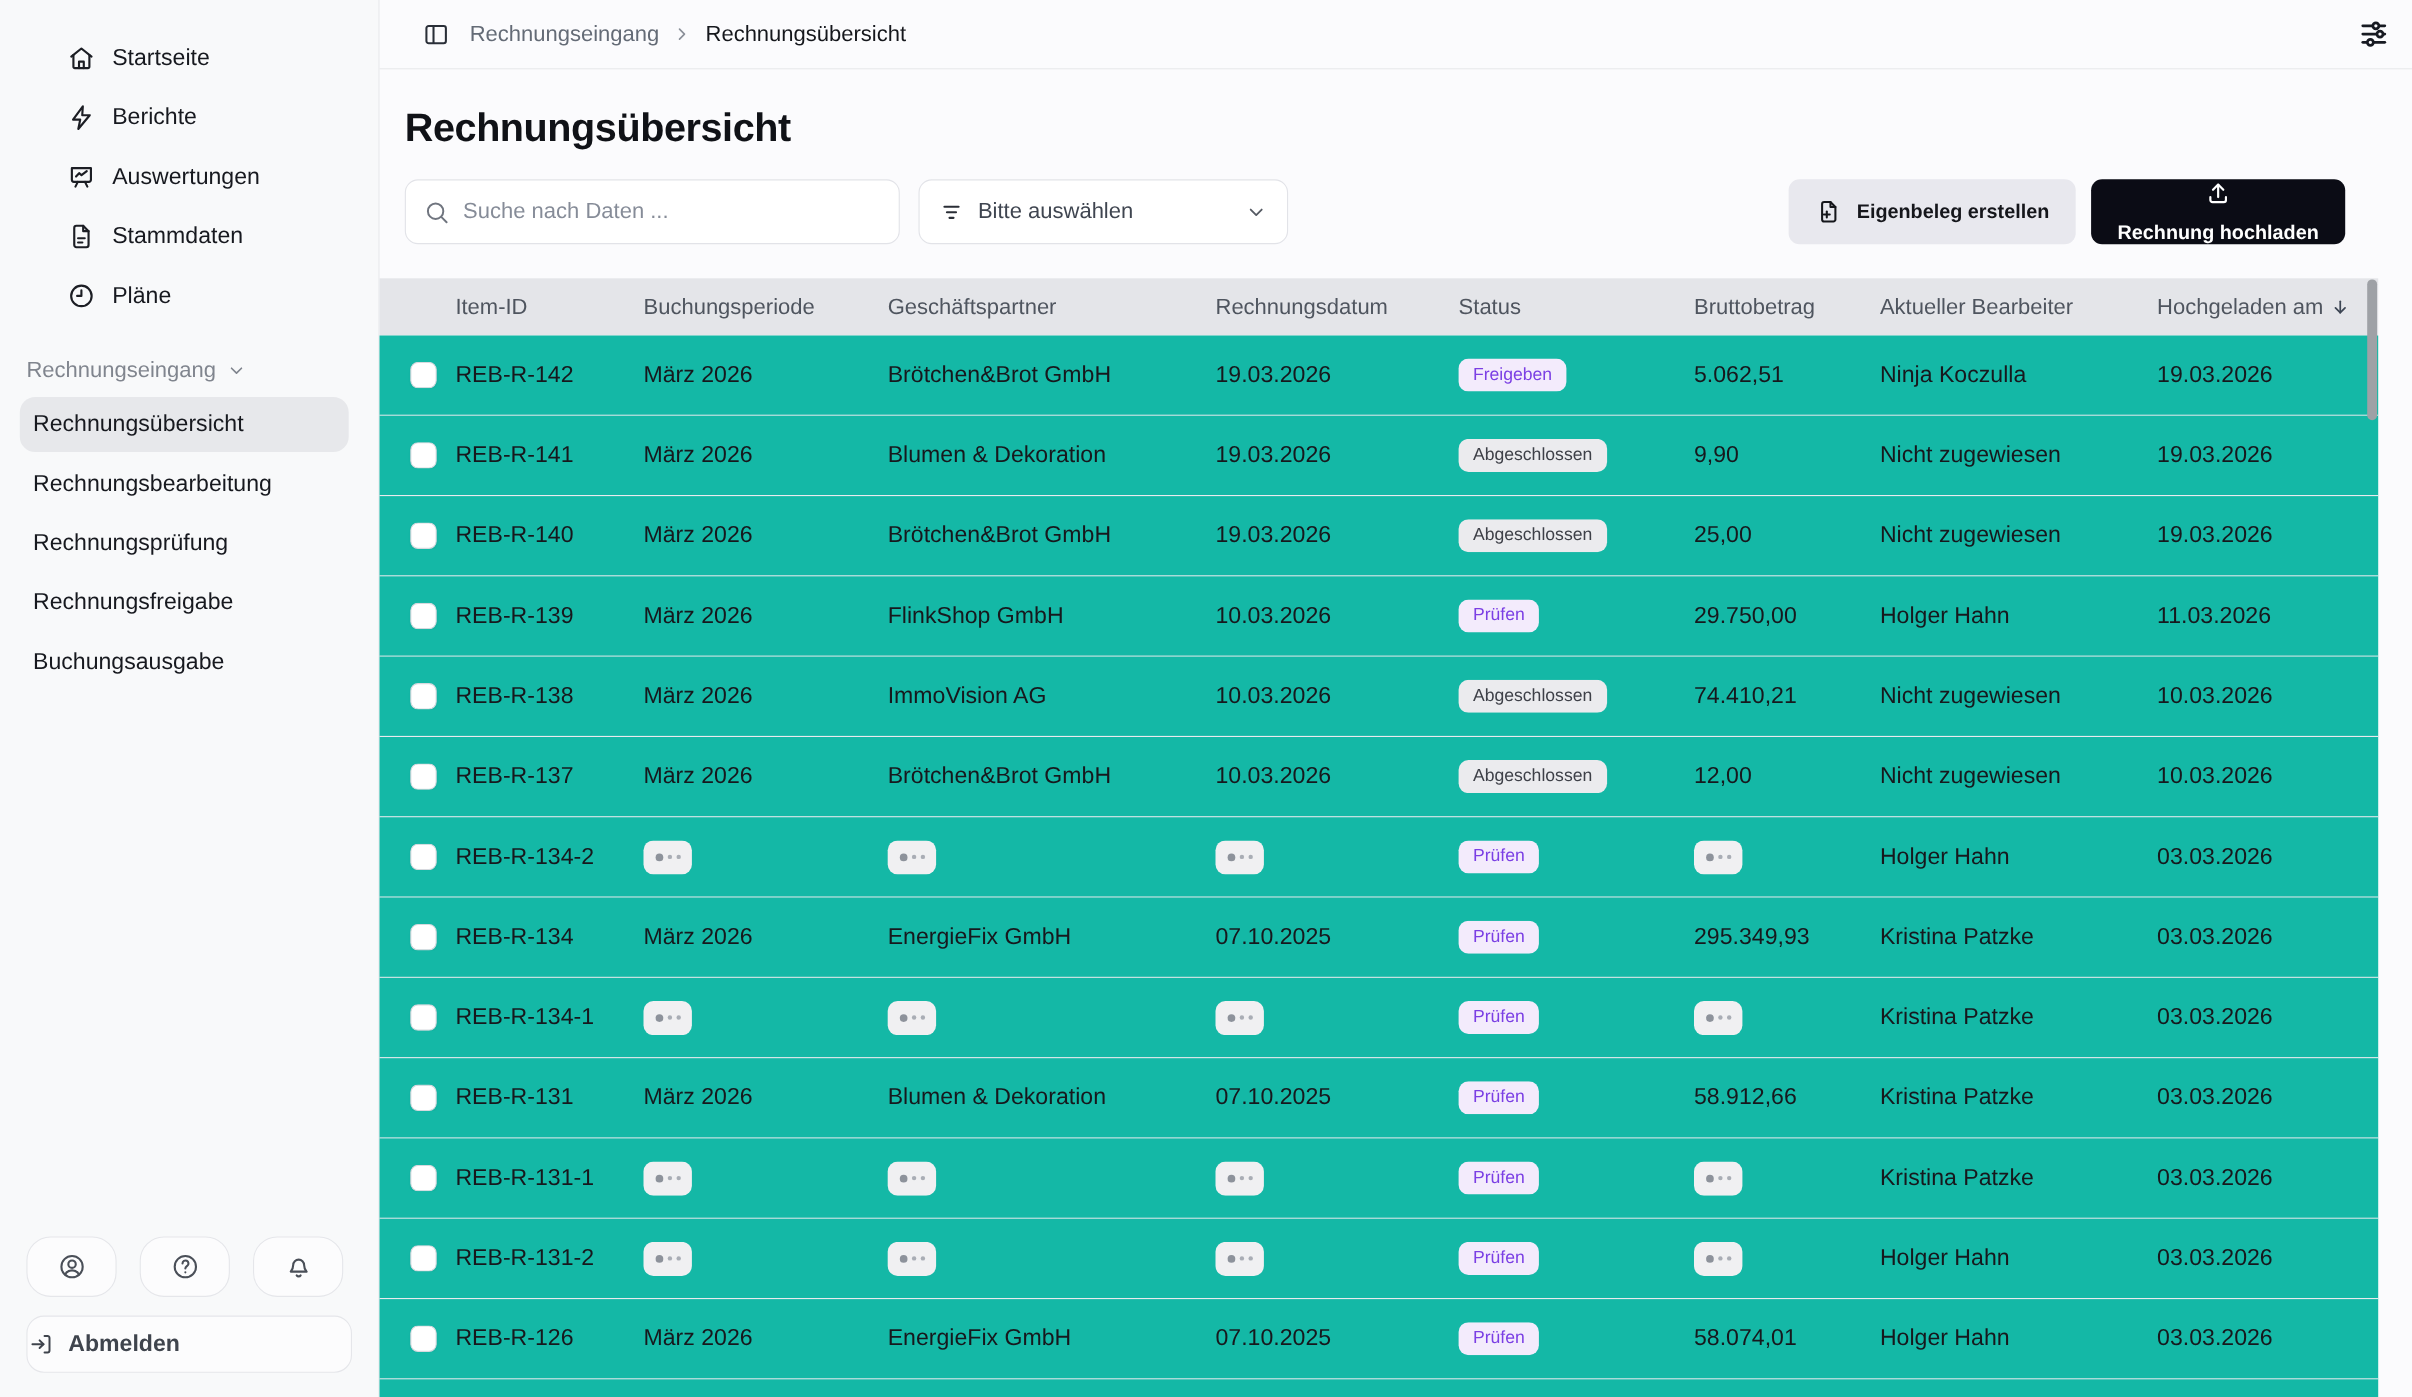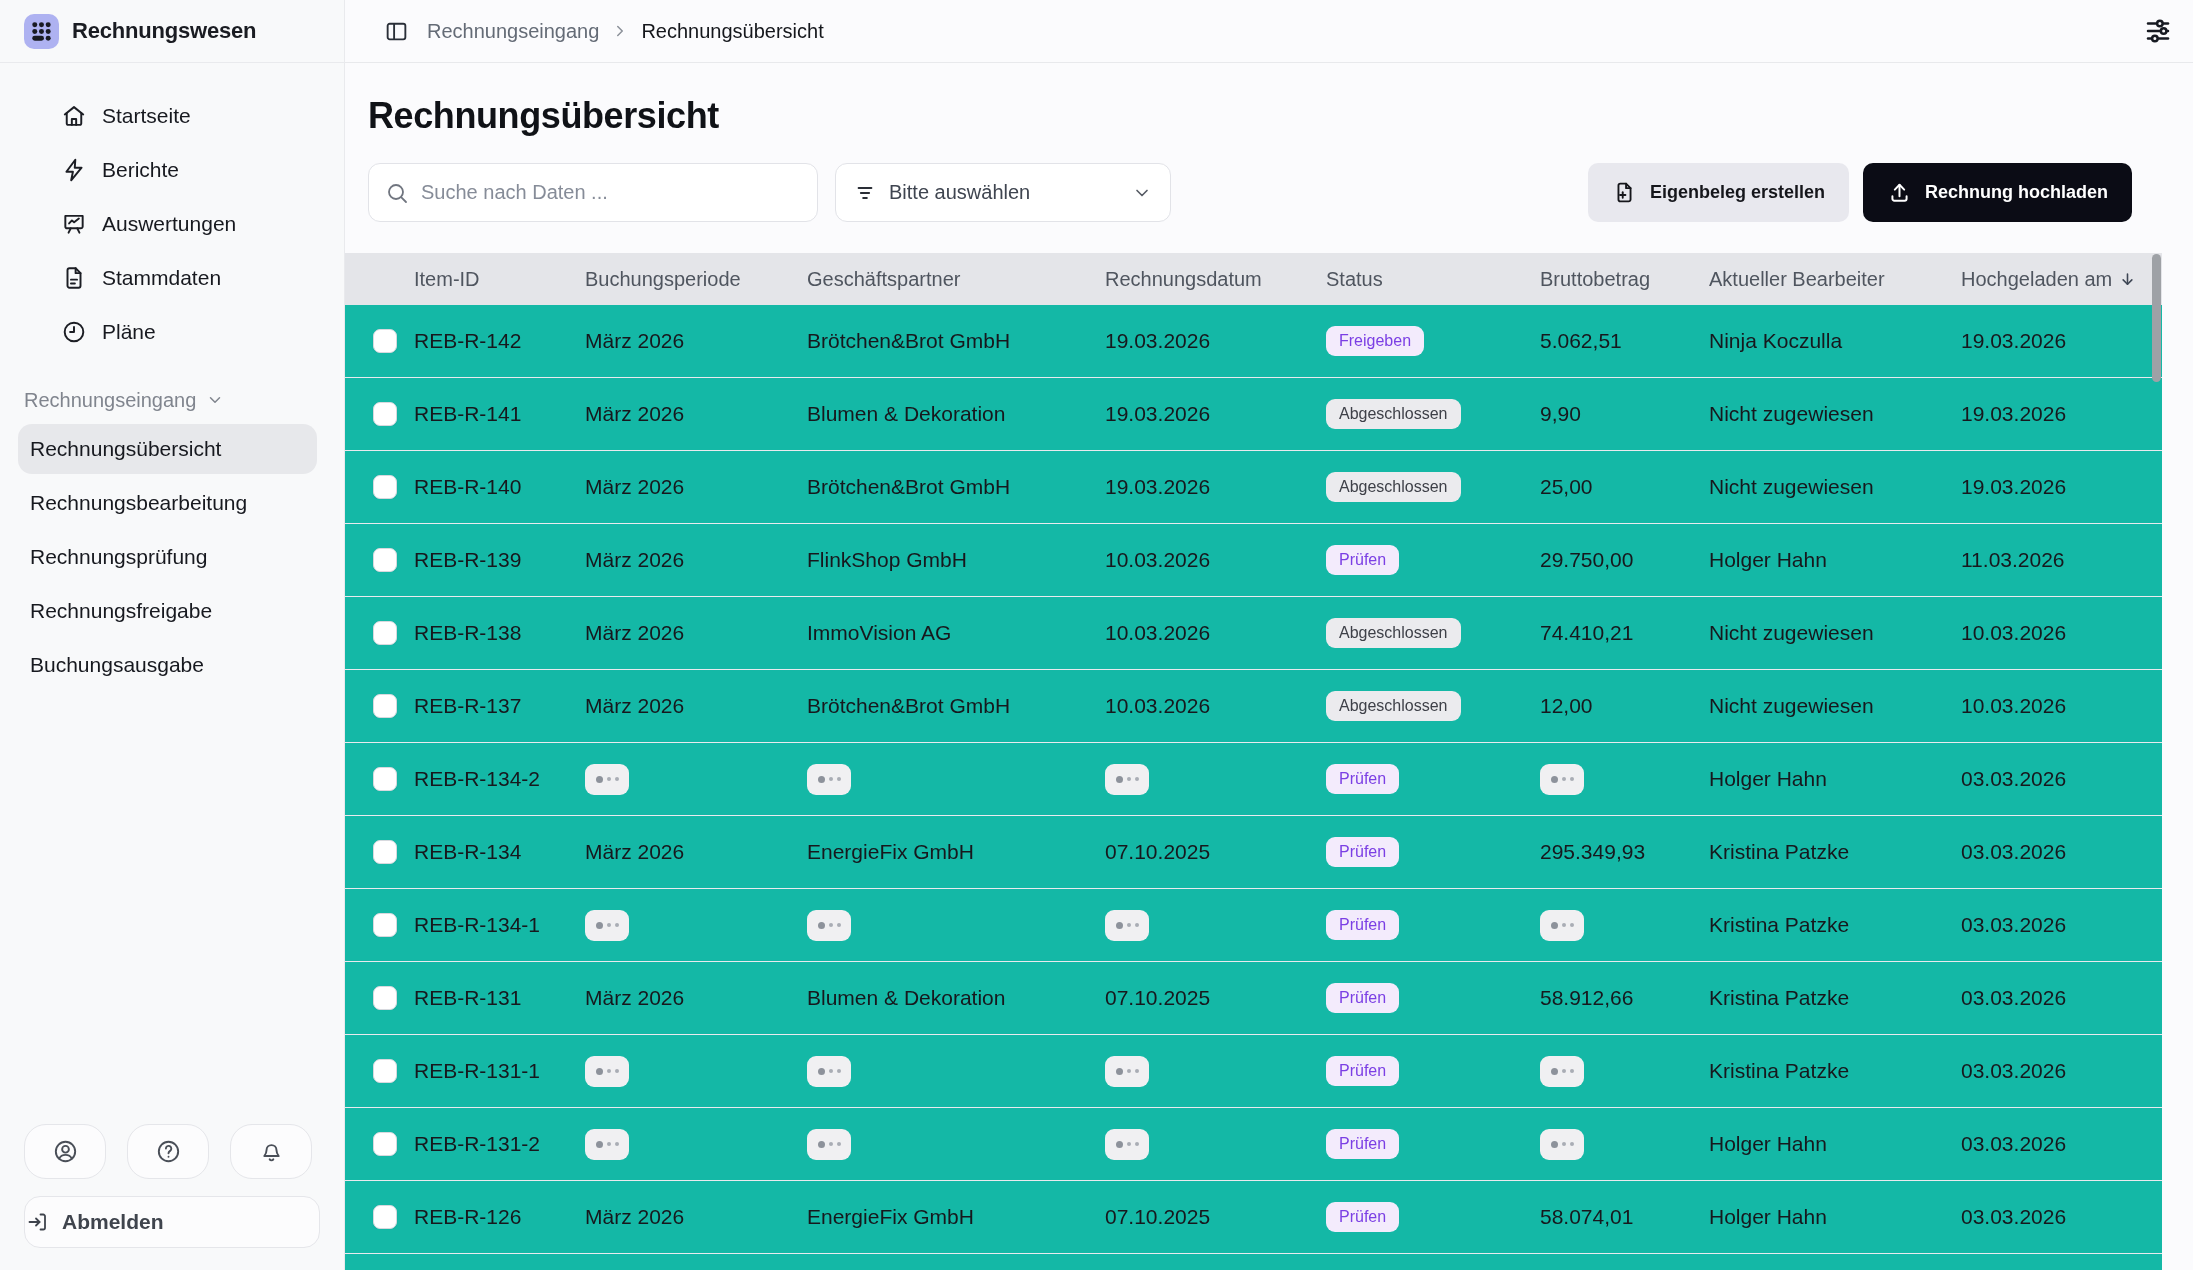--- a/index.html
+++ b/index.html
@@ -87,21 +87,21 @@
   .filter-select .ficon { display:flex; color:#2A2E36; }
   .filter-select .fvalue { font-size:20px; color:#3F4550; }
   .filter-select .chev { margin-left:auto; display:flex; color:#565B64; }
   .btn-group { margin-left:auto; display:flex; gap:14px; }
   .btn {
     height:59px; border-radius:10px; display:flex; align-items:center;
     gap:13px; padding:0 24px; font-size:18px; font-weight:600; cursor:pointer;
     border:none; font-family:inherit; white-space:nowrap;
   }
   .btn-light { background:#E8E8EE; color:#15161B; }
-  .btn-dark  { background:#0B0C15; color:#FFFFFF; }
+  .btn-dark  { background:#0B0C15; color:#FFFFFF;flex-direction:column; }
   
   .table-wrap { margin:31px 31px 0 0; position:relative; }
   .trow, .thead {
     display:grid;
     grid-template-columns:55px 171px 222px 298px 221px 214px 169px 252px 1fr;
     align-items:center;
   }
   .thead {
     height:52px; background:#E4E5E9; color:#4F555F; font-size:20px; font-weight:500;
   }
@@ -128,35 +128,20 @@
   .dots-chip .d2, .dots-chip .d3 { width:4px; height:4px; background:#A9ADB5; }
   .scroll-thumb {
     position:absolute; top:1px; right:1px; width:9px; height:128px;
     background:#9EA1A6; border-radius:5px; cursor:grab;
   }
 </style>
 </head>
 <body>
 
 <aside class="sidebar">
-  <div class="sidebar-header">
-    <span class="logo">
-      <svg width="23" height="23" viewBox="0 0 24 24" fill="#191A22">
-        <circle cx="5" cy="5" r="2.6"></circle>
-          <circle cx="12" cy="5" r="2.6"></circle>
-          <circle cx="19" cy="5" r="2.6"></circle>
-        <circle cx="5" cy="12" r="2.6"></circle>
-          <circle cx="12" cy="12" r="2.6"></circle>
-          <circle cx="19" cy="12" r="2.6"></circle>
-        <rect x="2.4" y="16.4" width="12.2" height="5.2" rx="2.6"></rect>
-          <circle cx="19" cy="19" r="2.6"></circle>
-      </svg>
-    </span>
-    <span class="app-title">Rechnungswesen</span>
-  </div>
 
   <nav class="nav">
       <div class="nav-item">
         <span class="nicon">
           <svg width="26" height="26" viewBox="0 0 24 24" fill="none" stroke="currentColor" stroke-width="1.8" stroke-linecap="round" stroke-linejoin="round">
             <path d="M3.5 10.6L12 3.8l8.5 6.8"></path>
             <path d="M5.3 9.3V19a1.2 1.2 0 0 0 1.2 1.2h11A1.2 1.2 0 0 0 18.7 19V9.3"></path>
             <path d="M10 20.2v-5.4h4v5.4"></path>
           </svg>
         </span>

